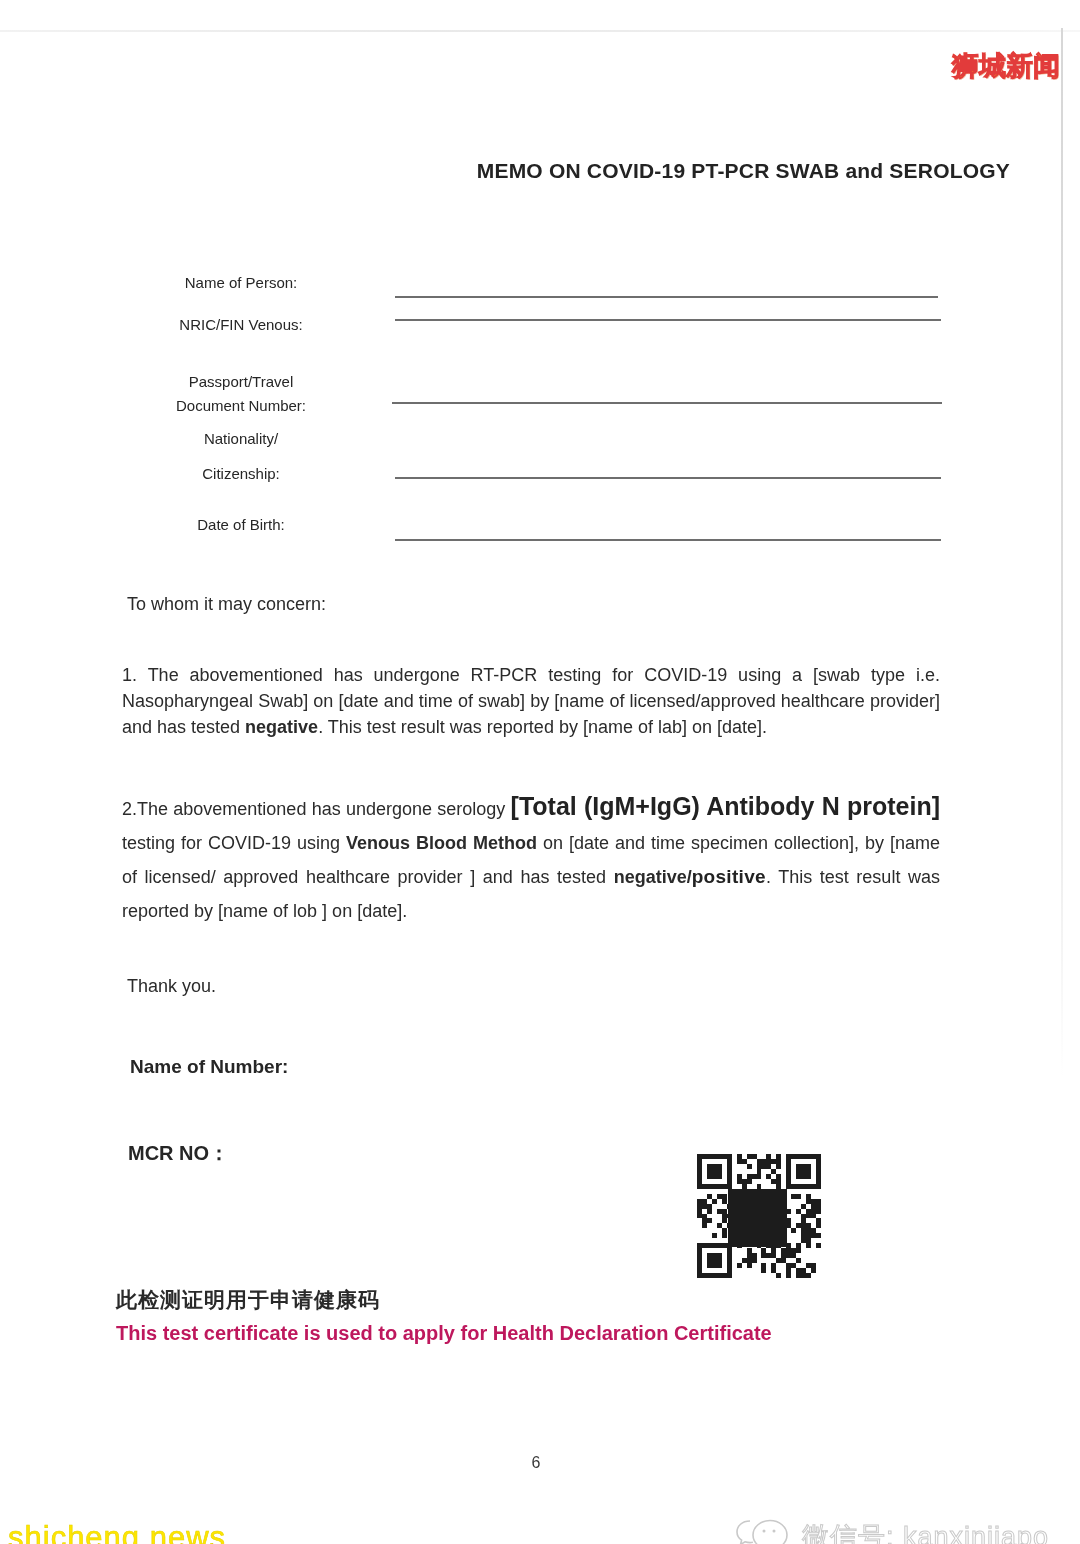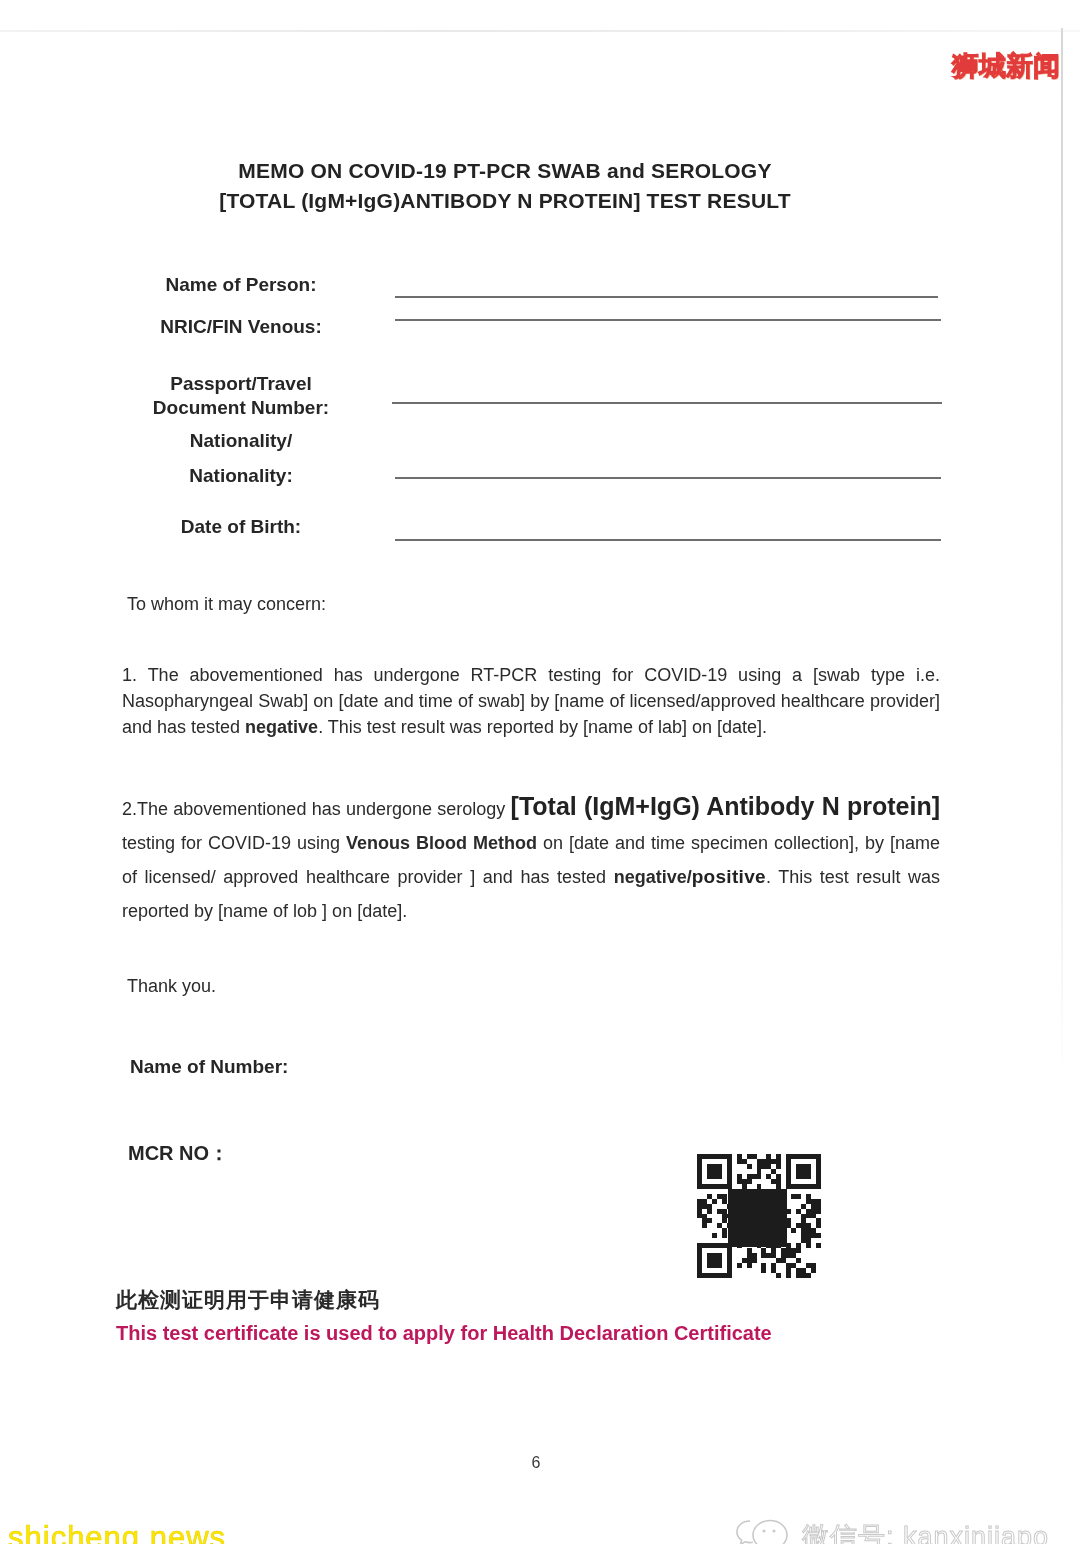--- a/index.html
+++ b/index.html
@@ -45,34 +45,34 @@
     color: #ffffff;
     -webkit-text-stroke: 1px #c9c9c9;
     letter-spacing: 1px;
     white-space: nowrap;
   }
   .wm-wechat-icon { left: 736px; top: 1487px; width: 60px; height: 44px; }
 
   
   .title-block {
     left: 0; top: 128px; width: 1010px;
-    text-align: center;
+    text-align: right;
     font-weight: bold;
     font-size: 21px;
     line-height: 30px;
     color: #232323;
     letter-spacing: 0.2px;
   }
 
   
   .f-label {
     left: 128px; width: 226px;
     text-align: center;
-    font-weight: bold;
-    font-size: 19px;
+    font-weight: normal;
+    font-size: 15px;
     color: #262626;
     white-space: nowrap;
   }
   .f-line { border-bottom: 2px solid #6e6e6e; height: 0; }
   .u0 { left: 395px; top: 268px; width: 543px; }
   .u1 { left: 395px; top: 291px; width: 546px; }
   .u2 { left: 392px; top: 374px; width: 550px; }
   .u3 { left: 395px; top: 449px; width: 546px; }
   .u4 { left: 395px; top: 511px; width: 546px; }
 
@@ -108,29 +108,28 @@
 
 <div class="page">
 
   <div class="abs scan-top-edge"></div>
   <div class="abs scan-right-line"></div>
 
   <div class="abs wm-cn">狮城新闻</div>
 
   <div class="abs title-block">
     <div>MEMO ON COVID-19 PT-PCR SWAB and SEROLOGY</div>
-    <div>[TOTAL (IgM+IgG)ANTIBODY N PROTEIN] TEST RESULT</div>
   </div>
 
   <div class="abs f-label" style="top:246px">Name of Person:</div>
   <div class="abs f-label" style="top:288px">NRIC/FIN Venous:</div>
   <div class="abs f-label" style="top:345px">Passport/Travel</div>
   <div class="abs f-label" style="top:369px">Document Number:</div>
   <div class="abs f-label" style="top:402px">Nationality/</div>
-  <div class="abs f-label" style="top:437px">Nationality:</div>
+  <div class="abs f-label" style="top:437px">Citizenship:</div>
   <div class="abs f-label" style="top:488px">Date of Birth:</div>
 
   <div class="abs f-line u0"></div>
   <div class="abs f-line u1"></div>
   <div class="abs f-line u2"></div>
   <div class="abs f-line u3"></div>
   <div class="abs f-line u4"></div>
 
   <div class="abs body-text salutation">To whom it may concern:</div>
 

